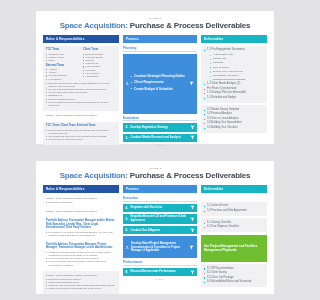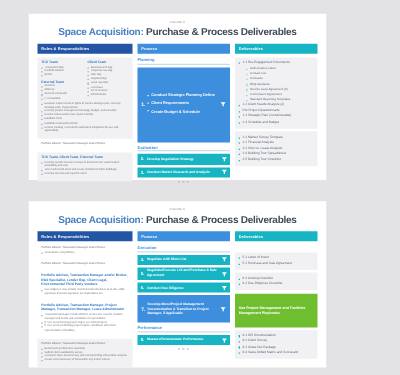--- a/index.html
+++ b/index.html
@@ -12,21 +12,21 @@
     overflow: hidden;
   }
   .viewport {
     width: 300px;
     height: 300px;
     background: #e3e3e5;
     position: relative;
   }
   .page {
     position: absolute;
-    left: 23px;
+    left: 36px;
     width: 238px;
     background: #ffffff;
     box-sizing: border-box;
     padding: 6px 7px 7px 7px;
   }
   .page-1 { top: 11px; height: 133px; }
   .page-2 { top: 161px; height: 133px; }
 
   .figure-label {
     text-align: center;

